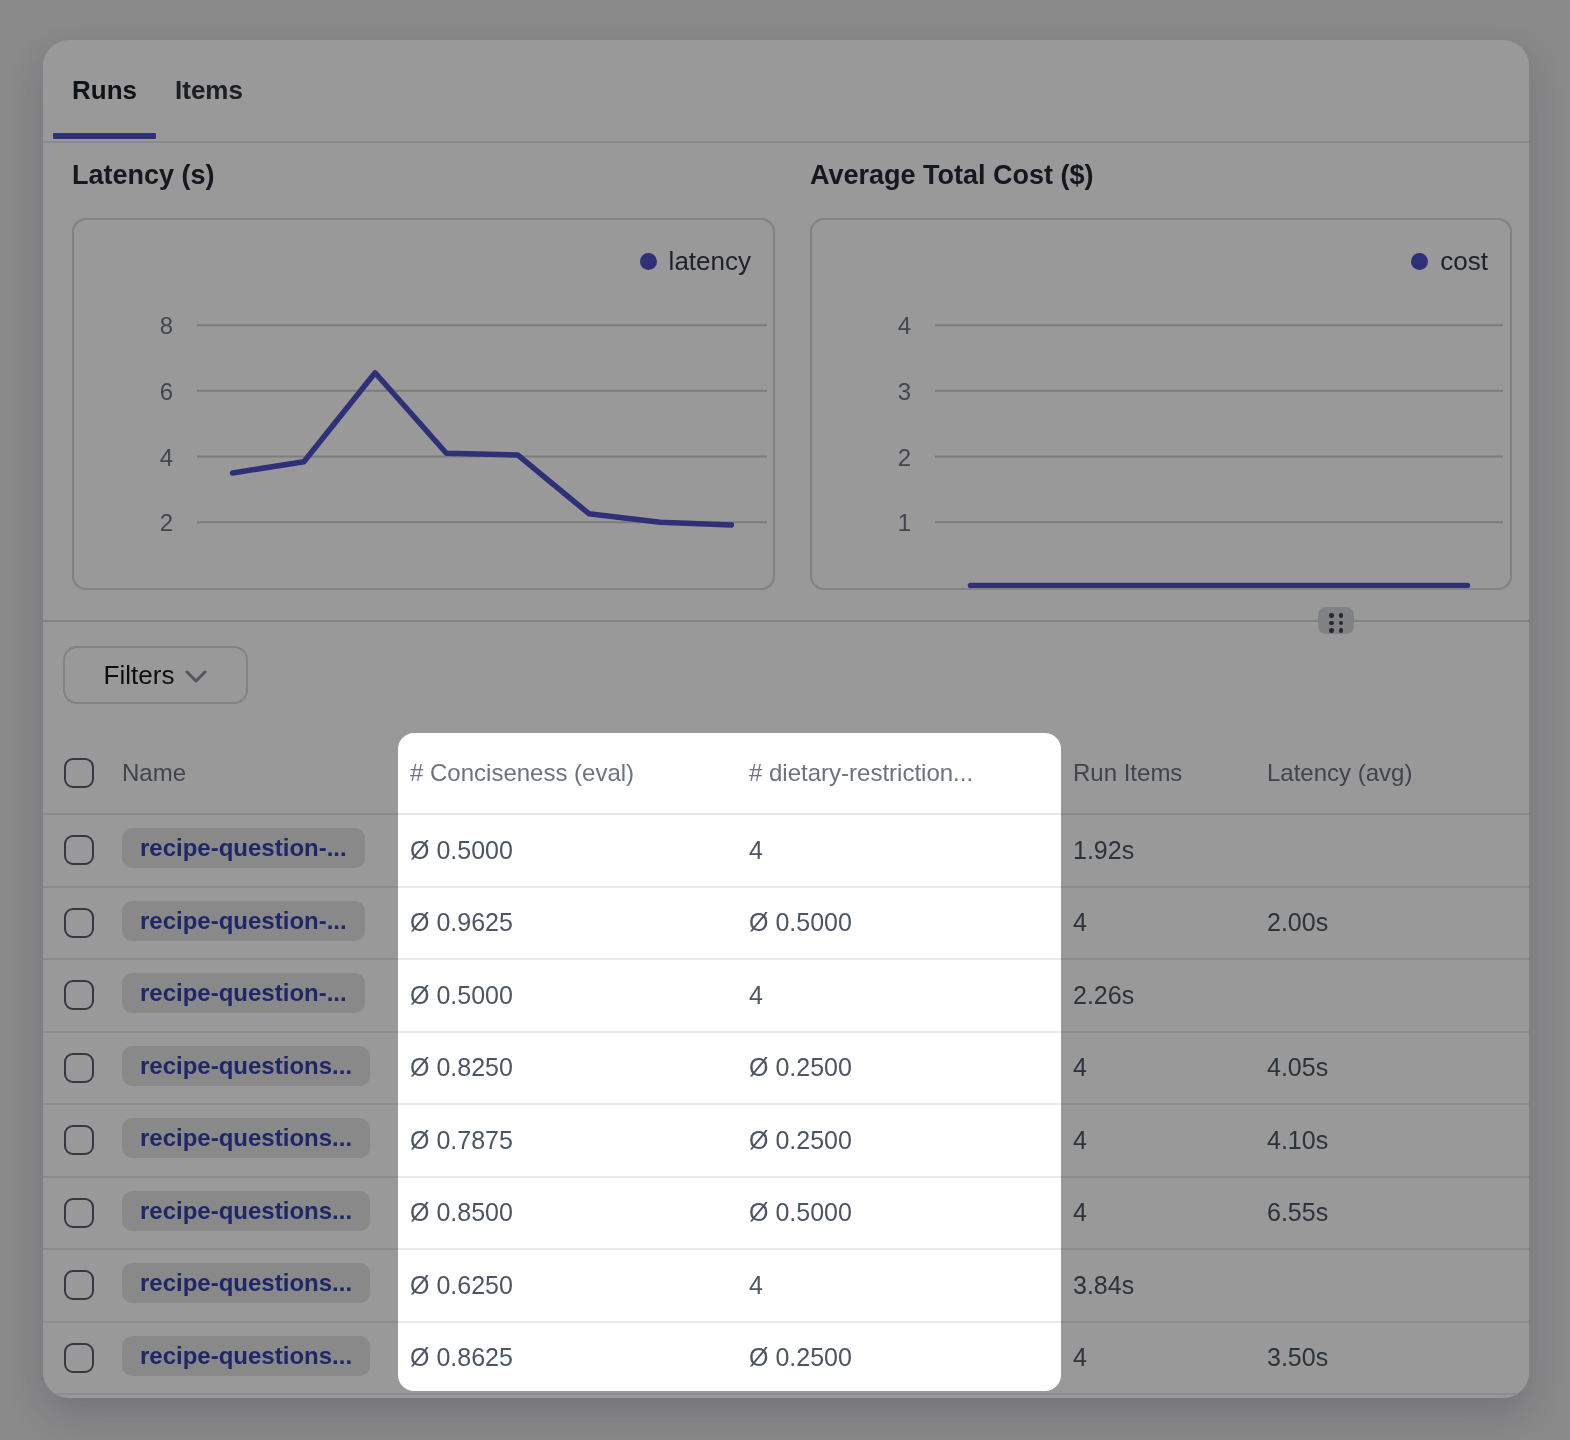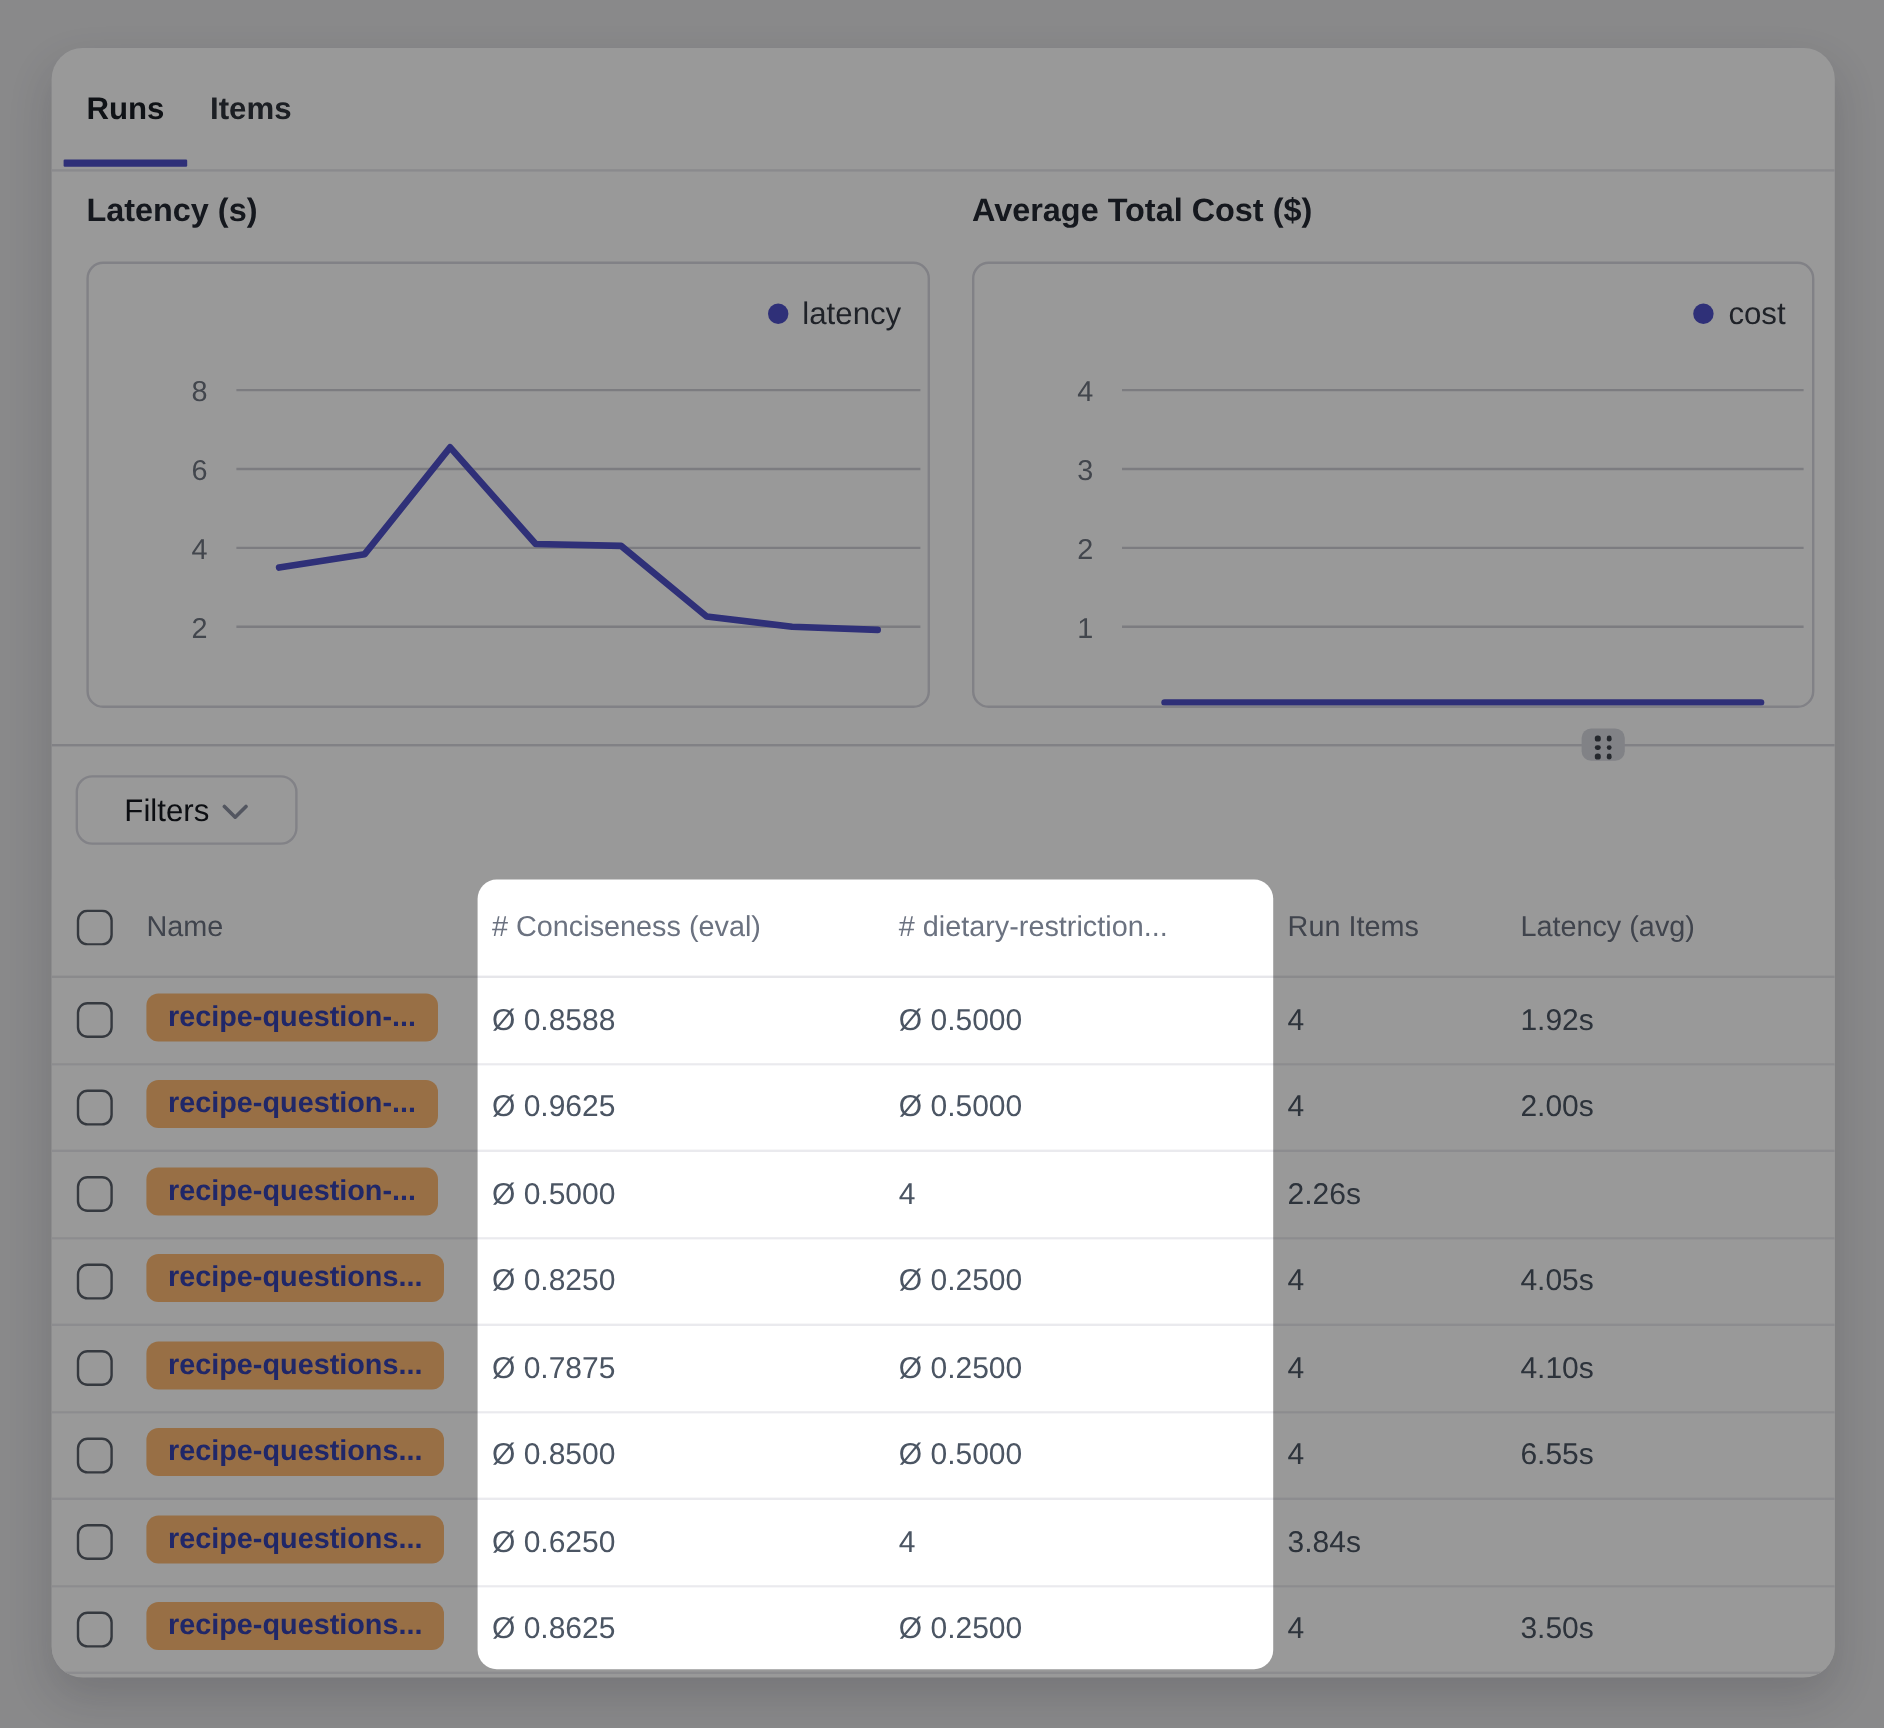--- a/index.html
+++ b/index.html
@@ -57,21 +57,21 @@
   .thead { height:82px; border-bottom:2px solid #e6e6ea; }
   .thead .cell { font-size:24px; font-weight:500; color:#6b7280; white-space:nowrap; overflow:hidden; }
   .tbody-row { height:72.5px; border-bottom:2px solid #eaeaee; }
   .cell { padding-left:12px; white-space:nowrap; }
   .c-check { padding-left:21px; }
   .c-name { padding-left:2px; }
   .val { font-size:25px; color:#4b5563; }
   .checkbox { display:block; width:30px; height:30px; border:2.5px solid #595f69;
     border-radius:9px; background:#fff; cursor:pointer; }
   .badge { display:inline-block; max-width:262px; padding:6px 18px; border-radius:10px;
-    background:#fdba74; color:#3641ae; font-size:24px; font-weight:700;
+    background:#e5e5e5; color:#3641ae; font-size:24px; font-weight:700;
     overflow:hidden; text-overflow:ellipsis; white-space:nowrap; cursor:pointer; }
 
   
   .spotlight { position:absolute; left:398px; top:733px; width:663px; height:658px;
     border-radius:16px; box-shadow:0 0 0 4000px rgba(0,0,0,0.40);
     pointer-events:none; z-index:50; }
 </style>
 </head>
 <body>
 
@@ -159,21 +159,20 @@
         <div class="cell"># dietary-restriction...</div>
         <div class="cell">Run Items</div>
         <div class="cell">Latency (avg)</div>
       </div>
 
       <div class="trow tbody-row">
         <div class="cell c-check">
             <span class="checkbox"></span>
           </div>
         <div class="cell c-name"><span class="badge">recipe-question-...</span></div>
-        <div class="cell val">Ø 0.8588</div>
         <div class="cell val">Ø 0.5000</div>
         <div class="cell val">4</div>
         <div class="cell val">1.92s</div>
       </div>
       <div class="trow tbody-row">
         <div class="cell c-check">
             <span class="checkbox"></span>
           </div>
         <div class="cell c-name"><span class="badge">recipe-question-...</span></div>
         <div class="cell val">Ø 0.9625</div>

